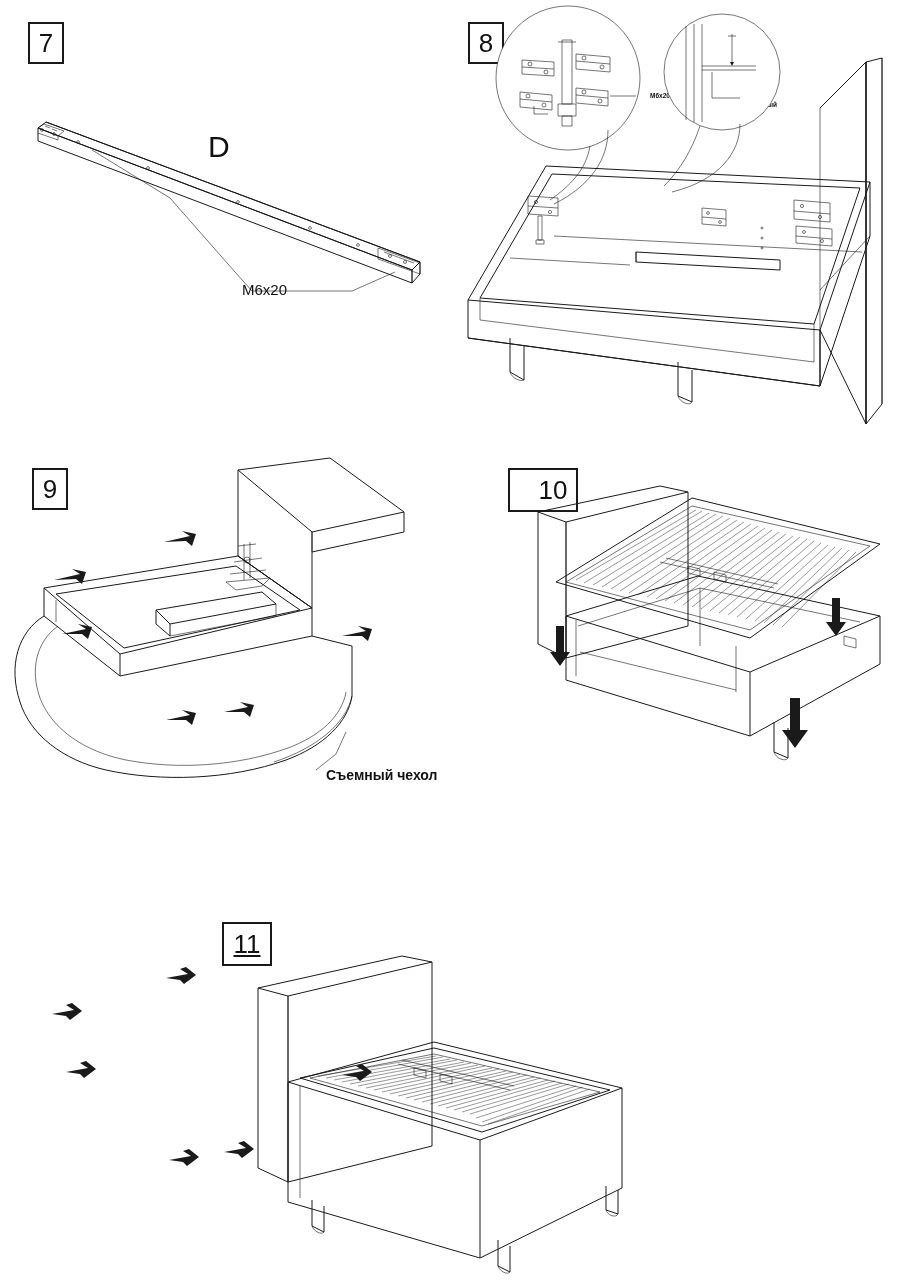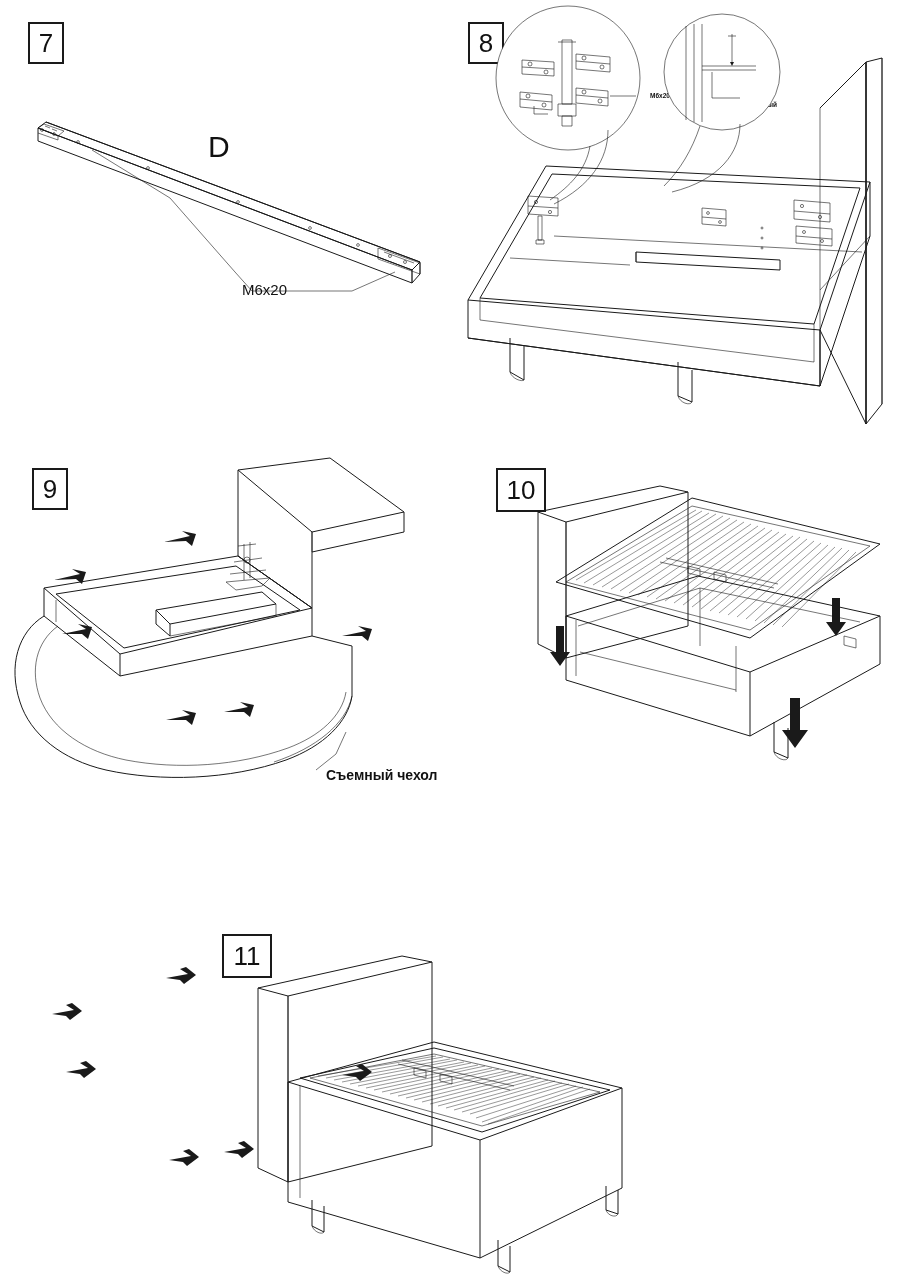--- a/index.html
+++ b/index.html
@@ -309,21 +309,21 @@
         <path d="M54,140 L80,134 L72,129 L86,132 L82,144 L76,139 Z"></path>
         <path d="M62,194 L86,189 L78,184 L92,187 L88,199 L82,194 Z"></path>
         <path d="M344,196 L368,191 L360,186 L374,189 L370,201 L364,196 Z" transform="translate(-2,0) scale(1,1)"></path>
         <path d="M166,280 L190,275 L182,270 L196,273 L192,285 L186,280 Z"></path>
         <path d="M224,272 L248,267 L240,262 L254,265 L250,277 L244,272 Z"></path>
       </g>
     </svg>
   </div>
 
   <div class="step" style="left:460px;top:440px;width:440px;height:400px;">
-    <div class="step-num-box box-2" style="left:36px;top:28px;">10</div>
+    <div class="step-num-box box-2" style="left:48px;top:28px;padding-left:20px;">10</div>
 
     <svg width="440" height="400" style="position:absolute;left:0;top:0;">
 
       <g>
         <path class="ln" d="M78,72 L200,46 L228,52 L106,82 Z"></path>
         <path class="ln" d="M78,72 L78,204 L106,218 L106,82"></path>
         <path class="ln" d="M228,52 L228,186 L106,218"></path>
         <path class="ln-thin" d="M106,82 L106,218"></path>
       </g>
 
@@ -381,21 +381,21 @@
 
       <g class="fill-k">
         <path d="M96,186 L104,186 L104,212 L110,212 L100,226 L90,212 L96,212 Z"></path>
         <path d="M330,258 L340,258 L340,290 L348,290 L335,308 L322,290 L330,290 Z"></path>
         <path d="M372,158 L380,158 L380,182 L386,182 L376,196 L366,182 L372,182 Z"></path>
       </g>
     </svg>
   </div>
 
   <div class="step" style="left:180px;top:900px;width:560px;height:380px;">
-    <div class="step-num-box box-2" style="left:42px;top:34px;">11</div>
+    <div class="step-num-box box-2" style="left:42px;top:22px;text-decoration:underline;">11</div>
 
     <svg width="560" height="380" style="position:absolute;left:0;top:0;">
 
       <g>
         <path class="ln" d="M78,88 L222,56 L252,62 L108,96 Z"></path>
         <path class="ln" d="M78,88 L78,268 L108,282 L108,96"></path>
         <path class="ln" d="M252,62 L252,246 L108,282"></path>
         <path class="ln-thin" d="M108,96 L108,282"></path>
       </g>
 

